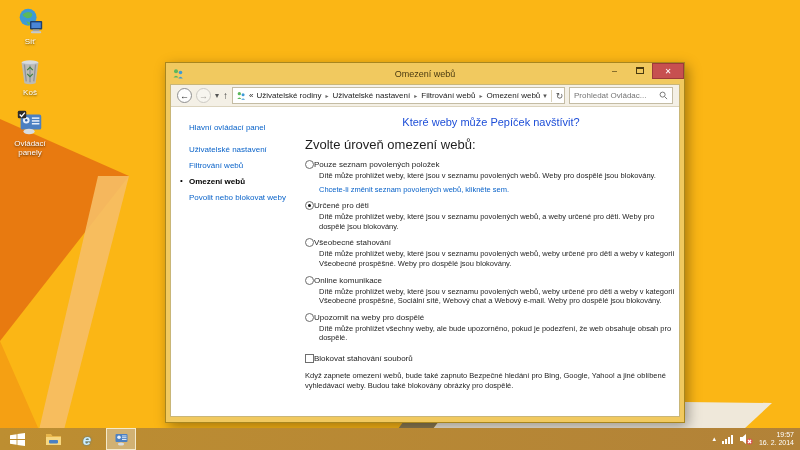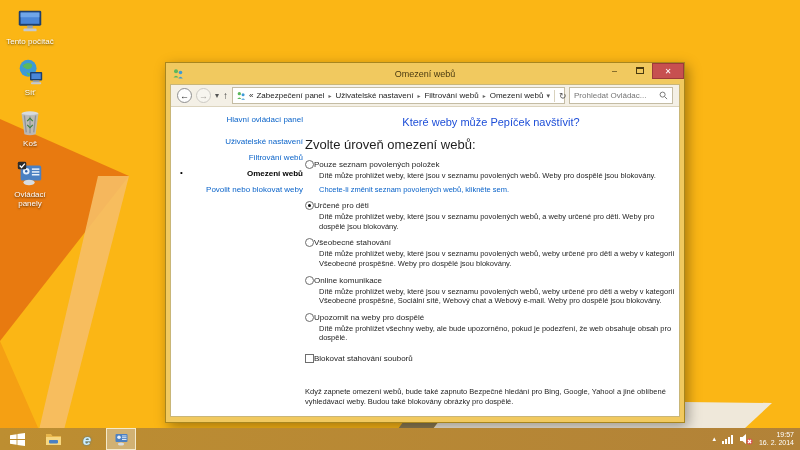--- a/index.html
+++ b/index.html
@@ -43,40 +43,40 @@
   .crumb-sep { font-size:6px; color:#666; padding:0 1px; }
   .crumb { white-space:nowrap; }
   .addr-right { margin-left:auto; display:flex; align-items:center; gap:4px; color:#555; }
   .addr-divider { width:1px; height:12px; background:#d9d2bd; }
   .searchbox { width:104px; height:17px; background:#fff; border:1px solid #C4BCA4; display:flex; align-items:center; padding:3px 4px; gap:3px; flex:0 0 auto; }
   .searchbox input { border:0; outline:0; width:100%; font-size:8px; color:#777; font-family:"Liberation Sans",sans-serif; background:transparent; }
   .mag { width:9px; height:9px; flex:0 0 auto; }
 
   
   .content { flex:1; display:flex; overflow:hidden; }
-  .sidebar { width:132px; flex:0 0 auto; padding:8px 0 0 18px;text-align:right; }
+  .sidebar { width:132px; flex:0 0 auto; padding:16px 0 0 18px; }
   .side-link { font-size:8px; color:#0A63C9; margin-bottom:7px; cursor:pointer; white-space:nowrap; }
   .side-link.gap { margin-top:13px; }
   .side-current { font-size:8px; color:#000; font-weight:bold; margin-bottom:7px; position:relative; white-space:nowrap; }
   .side-current .bullet { position:absolute; left:-9px; top:-1px; font-size:8px; color:#000; font-weight:normal; }
 
   .main { flex:1; padding:9px 16px 0 2px; }
   .page-heading { font-size:11px; color:#1d4ed8; margin-bottom:9px;text-align:center; }
   .intro { font-size:13px; color:#1e1e1e; margin-bottom:8px; }
   .option { margin-bottom:7px; }
   .opt-row { display:flex; align-items:center; }
   .radio { width:9px; height:9px; border-radius:50%; border:1px solid #6e6e6e; background:#fff; position:relative; flex:0 0 auto; }
   .radio.selected::after { content:""; position:absolute; left:2px; top:2px; width:3px; height:3px; border-radius:50%; background:#111; }
   .opt-label { font-size:8px; color:#1e1e1e; }
   .opt-desc { font-size:7.5px; line-height:9.6px; color:#1e1e1e; margin:2px 0 0 14px; width:358px; }
   .opt-link { font-size:7.5px; line-height:9.6px; color:#0A63C9; margin:4px 0 0 14px; width:358px; cursor:pointer; }
   .cb-row { display:flex; align-items:center; margin:11px 0 0 0; }
   .checkbox { width:9px; height:9px; border:1px solid #6e6e6e; background:#fff; flex:0 0 auto; }
   .cb-label { font-size:8px; color:#1e1e1e; }
-  .footer-note { font-size:7.5px; line-height:9.6px; color:#1e1e1e; margin-top:24px; width:368px; }
+  .footer-note { font-size:7.5px; line-height:9.6px; color:#1e1e1e; margin-top:8px; width:368px; }
 
   
   .taskbar { position:absolute; left:0; bottom:0; width:800px; height:22px; z-index:5;
              background:linear-gradient(to right,#BD8E31,#B28238); display:flex; align-items:center; }
   .tb-start { width:34px; height:22px; display:flex; align-items:center; justify-content:center; }
   .tb-app { width:30px; height:22px; display:flex; align-items:center; justify-content:center; margin-left:4px; }
   .tb-app.active { background:rgba(255,255,255,.32); border:1px solid rgba(255,252,230,.75); }
   .tb-ie { font-size:15px; font-weight:bold; font-style:italic; color:#CFEFFF; text-shadow:0 0 2px #1d79c0; }
   .tray { margin-left:auto; display:flex; align-items:center; gap:6px; padding-right:6px; }
   .tray-chevron { color:#fff; font-size:7px; }
@@ -93,30 +93,20 @@
     <div class="wp-dark"></div>
     <div class="wp-band"></div>
     <div class="wp-deep"></div>
     <div class="wp-olive"></div>
     <div class="wp-cream"></div>
   </div>
 
   <div class="desktop-icons">
     <div class="desktop-icon">
       <svg viewBox="0 0 32 32">
-        <rect x="4" y="5" width="24" height="16" rx="1.5" fill="#1d3f6e"></rect>
-        <rect x="6" y="7" width="20" height="12" fill="#4a86d8"></rect>
-        <rect x="6" y="7" width="20" height="5" fill="#6fa5e8"></rect>
-        <rect x="13" y="21" width="6" height="3" fill="#9aa3ad"></rect>
-        <rect x="9" y="24" width="14" height="3" rx="1" fill="#c3c9d1"></rect>
-      </svg>
-      <div class="di-label">Tento počítač</div>
-    </div>
-    <div class="desktop-icon">
-      <svg viewBox="0 0 32 32">
         <circle cx="14" cy="12" r="9" fill="#3d9ad6"></circle>
         <path d="M8 9 Q12 5 17 7 Q20 9 17 12 Q13 14 11 12 Q8 11 8 9 Z" fill="#5cb85c"></path>
         <path d="M12 16 Q16 19 20 16 Q18 20 14 20 Z" fill="#5cb85c"></path>
         <rect x="16" y="16" width="13" height="9" rx="1" fill="#1d3f6e"></rect>
         <rect x="17.5" y="17.5" width="10" height="6" fill="#4a86d8"></rect>
         <rect x="19" y="25" width="7" height="2" fill="#9aa3ad"></rect>
         <rect x="17" y="27" width="11" height="2" rx="1" fill="#c3c9d1"></rect>
       </svg>
       <div class="di-label">Síť</div>
     </div>
@@ -171,21 +161,21 @@
         <span class="nav-glyph">▾</span>
         <span class="nav-glyph" style="font-size:10px;color:#333;">↑</span>
         <div class="addressbar">
           <svg viewBox="0 0 12 12">
             <circle cx="4" cy="3.2" r="2" fill="#5cb85c"></circle>
             <path d="M1.5 9.5 Q4 5.8 6.5 9.5 Z" fill="#5cb85c"></path>
             <circle cx="8.5" cy="4.5" r="1.8" fill="#3d9ad6"></circle>
             <path d="M6.3 10.5 Q8.5 7.2 10.8 10.5 Z" fill="#3d9ad6"></path>
           </svg>
           <span class="crumb">«</span>
-          <span class="crumb">Zabezpečení panel</span>
+          <span class="crumb">Uživatelské rodiny</span>
           <span class="crumb-sep">▸</span>
           <span class="crumb">Uživatelské nastavení</span>
           <span class="crumb-sep">▸</span>
           <span class="crumb">Filtrování webů</span>
           <span class="crumb-sep">▸</span>
           <span class="crumb">Omezení webů</span>
           <div class="addr-right">
             <span style="font-size:7px;">▾</span>
             <span class="addr-divider"></span>
             <span style="font-size:9px;">↻</span>

